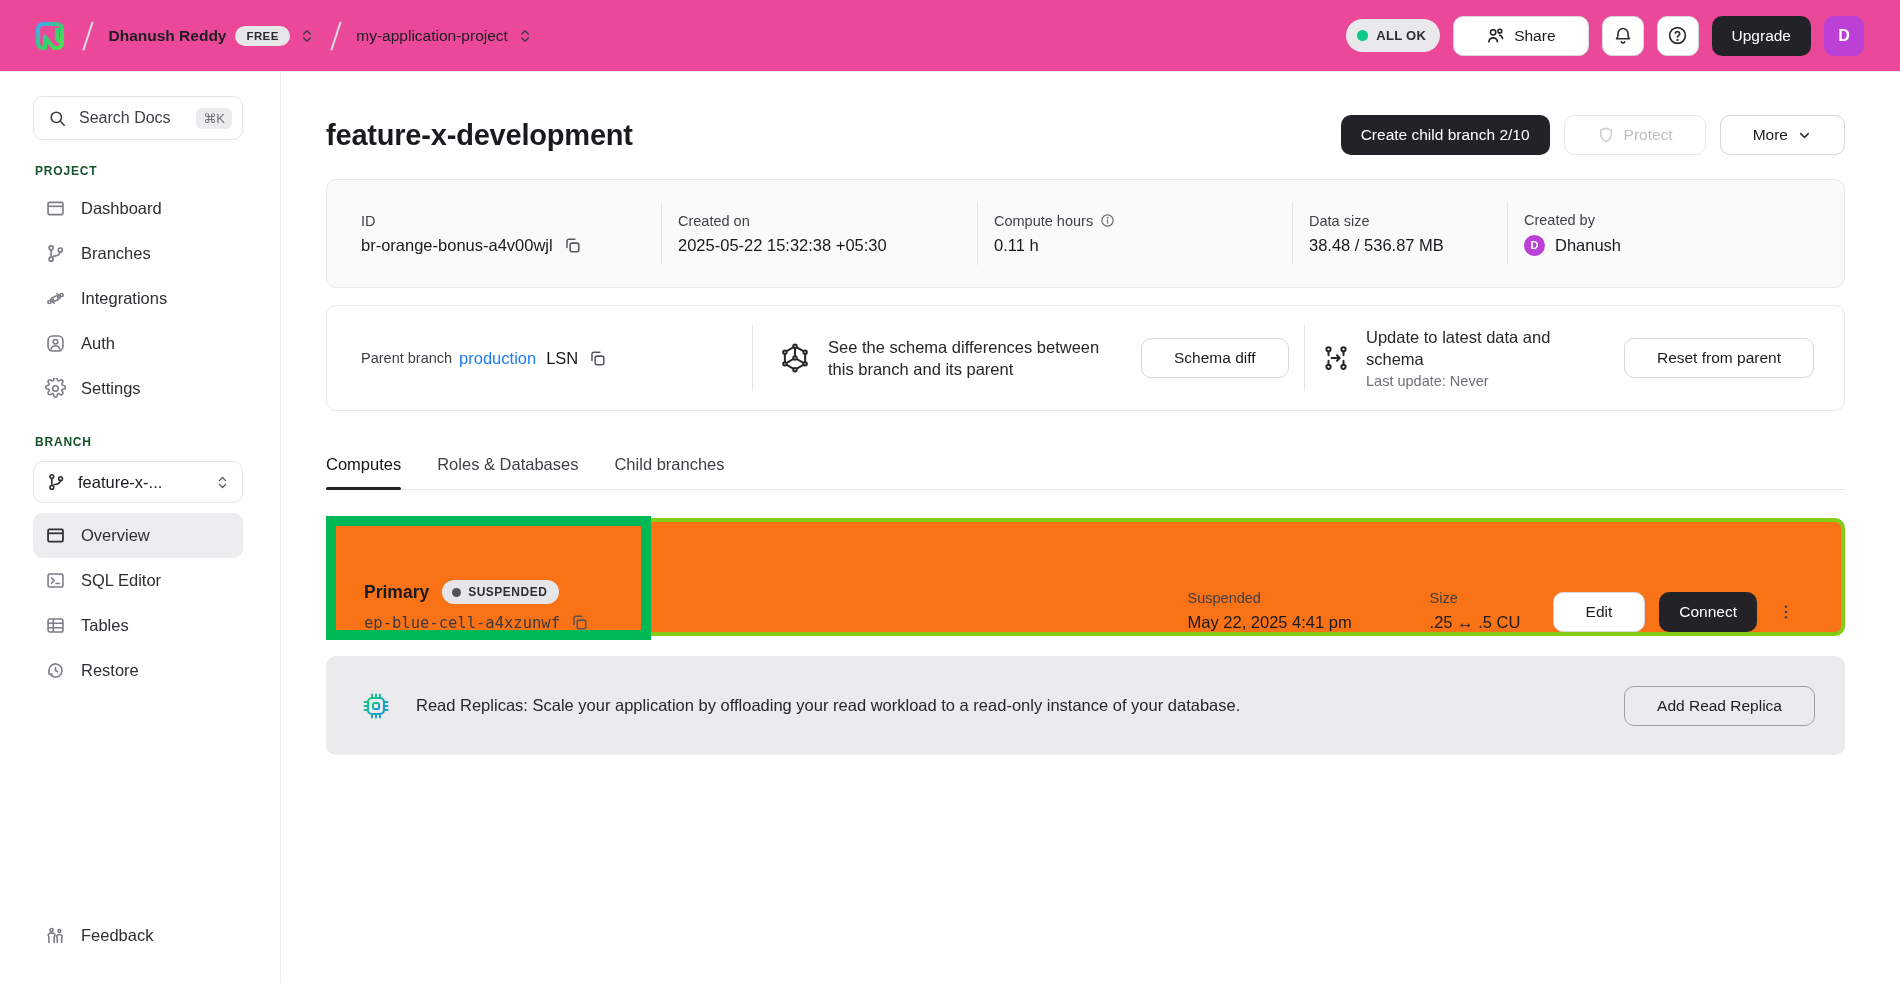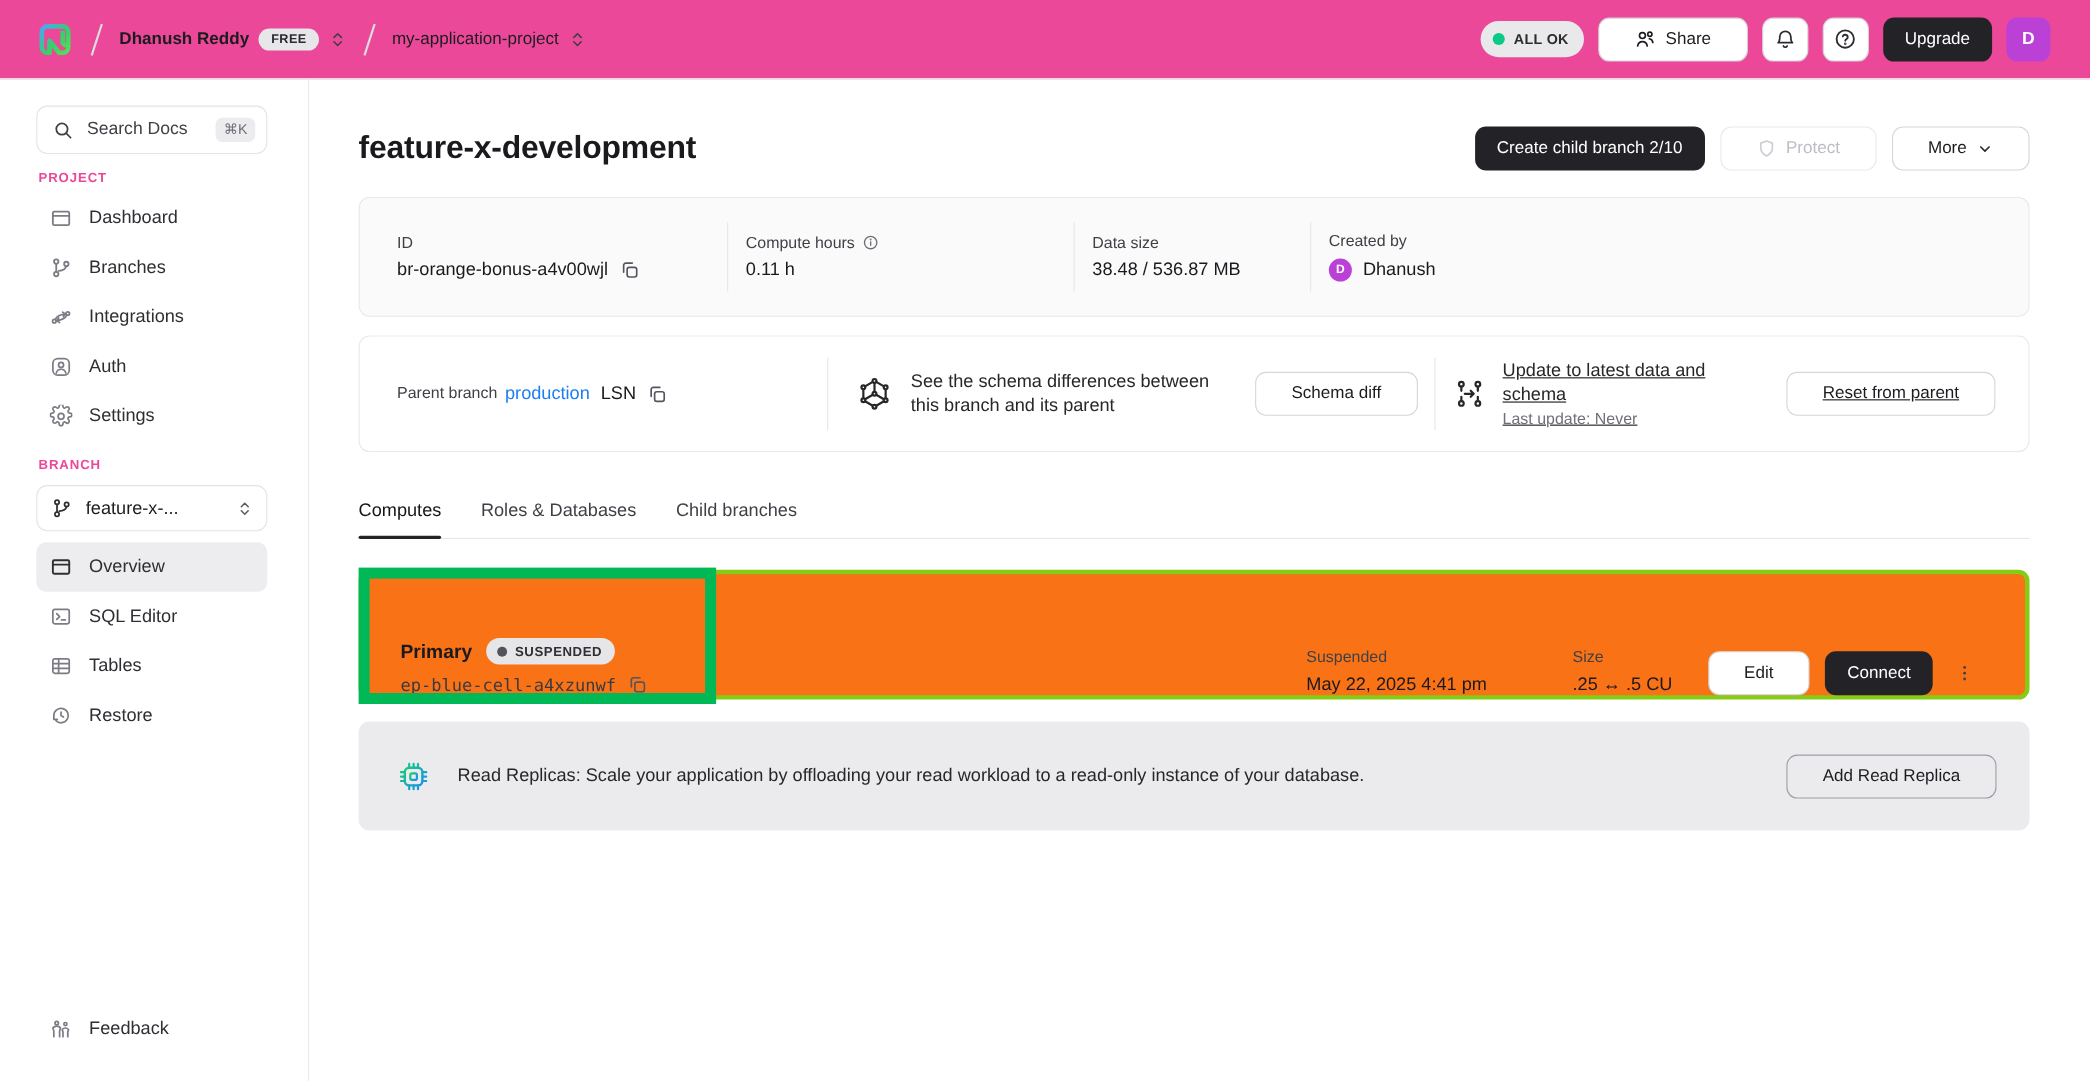--- a/index.html
+++ b/index.html
@@ -30,21 +30,21 @@
   .avatar { width:40px; height:40px; border-radius:10px; background:#bb41d6; color:#fff;
     font-size:16px; font-weight:700; display:flex; align-items:center; justify-content:center; }
 
   
   .shell { display:flex; height:911px; }
   aside { width:281px; flex:none; border-right:1px solid #ececef; display:flex; flex-direction:column;
     padding:24px 36px 26px 33px; }
   .search { display:flex; align-items:center; gap:12px; height:44px; width:210px; padding:0 10px 0 14px;
     border:1px solid #e4e4e8; border-radius:10px; font-size:16px; color:#3f3f46; background:#fff; }
   .kbd { margin-left:auto; background:#ececef; border-radius:6px; padding:3px 7px; font-size:13px; color:#6f6f78; }
-  .sec { font-size:12px; font-weight:600; letter-spacing:.8px; color:#ec4899; margin:14px 0 8px 2px; }
+  .sec { font-size:12px; font-weight:600; letter-spacing:.8px; color:#14532d; margin:24px 0 8px 2px; }
   .nav { display:flex; flex-direction:column; }
   .item { display:flex; align-items:center; gap:15px; height:45px; width:210px; padding:0 12px;
     border-radius:9px; font-size:16.5px; color:#2e2e33; text-align:left; }
   .item .ic { color:#7c7c85; display:flex; }
   .item.active { background:#ededef; }
   .item.active .ic { color:#2e2e33; }
   .select { display:flex; align-items:center; gap:12px; height:42px; width:210px; padding:0 12px;
     border:1px solid #e4e4e8; border-radius:10px; font-size:16.5px; font-weight:500; color:#1c1c20;
     background:#fff; margin-top:4px; margin-bottom:10px; }
   .select .caret { margin-left:auto; color:#5a5a62; }
@@ -70,21 +70,21 @@
   .copy { color:#55555e; cursor:pointer; }
 
   .parentcard { margin-top:17px; height:106px; background:#fff; border:1px solid #e9e9ec; border-radius:10px;
     display:flex; align-items:center; }
   .pcol1 { width:425px; padding-left:34px; display:flex; flex-direction:row; gap:7px; }
   .plink { color:#1c7ef2; font-weight:500; cursor:pointer; }
   .pcol2 { width:552px; border-left:1px solid #e6e6e9; height:66px; display:flex; align-items:center;
     gap:17px; padding-left:26px; }
   .ptext { font-size:16.5px; color:#27272a; line-height:1.35; width:290px; }
   .pcol3 { flex:1; border-left:1px solid #e6e6e9; height:66px; display:flex; align-items:center;
-    gap:15px; padding-left:16px; padding-right:30px;text-decoration:underline; }
+    gap:15px; padding-left:16px; padding-right:30px; }
   .ptext2 { font-size:16.5px; color:#27272a; line-height:1.3; width:230px; }
   .psub { font-size:14.5px; color:#6f6f78; margin-top:3px; }
   .pcol3 .btn { margin-left:auto; }
 
   .tabs { margin-top:44px; display:flex; gap:36px; border-bottom:1px solid #e6e6e9; }
   .tab { font-size:16.5px; color:#3f3f46; padding-bottom:15px; position:relative; }
   .tab.active { color:#141417; font-weight:500; }
   .tab.active:after { content:""; position:absolute; left:0; right:0; bottom:-1px; height:3px;
     background:#232327; border-radius:2px; }
 
@@ -344,20 +344,26 @@
       <div class="icol first" style="width:334px;">
         <div class="lbl">ID</div>
         <div class="val">
           <span>br-orange-bonus-a4v00wjl</span>
           <svg class="copy" width="19" height="19" viewBox="0 0 24 24" fill="none" stroke="currentColor" stroke-width="1.9" stroke-linecap="round" stroke-linejoin="round">
               <rect x="9" y="9" width="11" height="11" rx="2.5"></rect>
               <path d="M5 14.5V6.5A2.5 2.5 0 0 1 7.5 4h7.5"></path>
             </svg>
         </div>
       </div>
+      <div class="icol" style="width:316px;">
+        <div class="lbl">Created on</div>
+        <div class="val">
+            <span>2025-05-22 15:32:38 +05:30</span>
+          </div>
+      </div>
       <div class="icol" style="width:315px;">
         <div class="lbl">
           <span>Compute hours</span>
           <svg width="15" height="15" viewBox="0 0 24 24" fill="none" stroke="#6f6f78" stroke-width="2">
               <circle cx="12" cy="12" r="9"></circle>
               <path d="M12 11v5" stroke-linecap="round"></path>
               <circle cx="12" cy="7.5" r=".5" fill="#6f6f78"></circle>
             </svg>
         </div>
         <div class="val">

